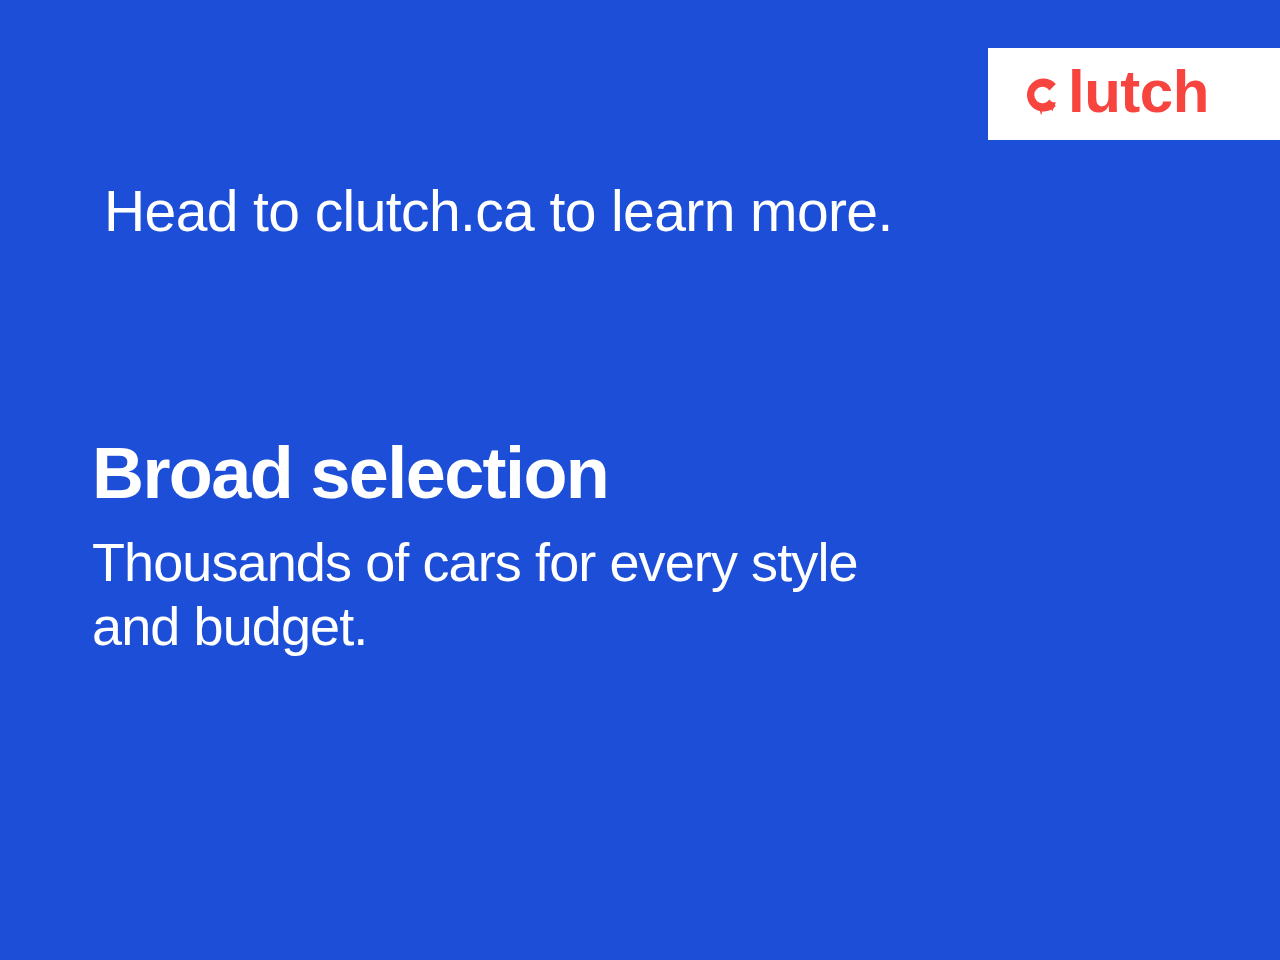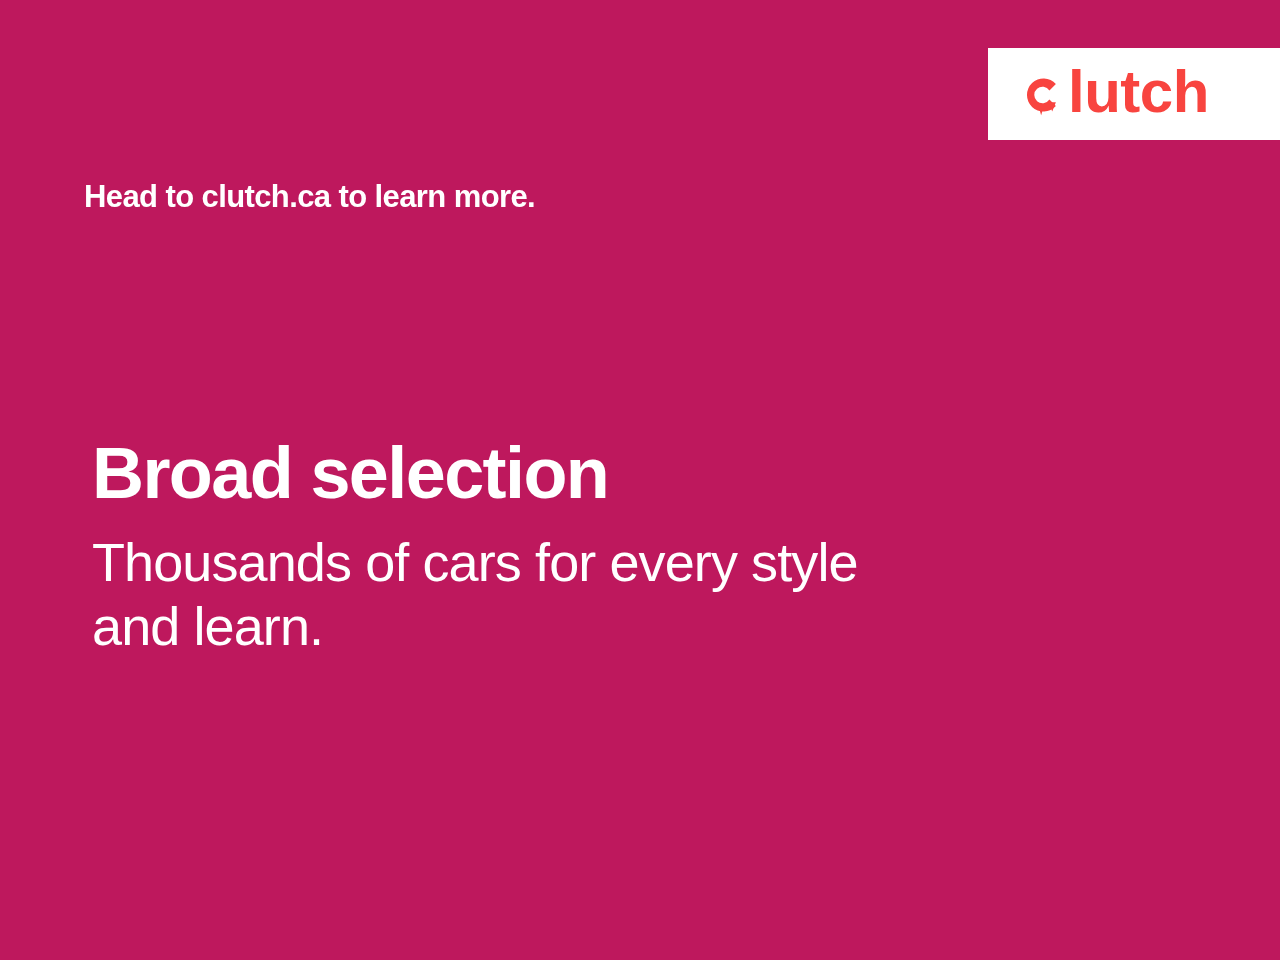--- a/index.html
+++ b/index.html
@@ -17,21 +17,21 @@
     position: relative;
     -webkit-font-smoothing: antialiased;
   }
 
   
   .slide {
     position: absolute;
     inset: 0;
     width: 1280px;
     height: 960px;
-    background: #be185d;
+    background: #1d4ed8;
     overflow: hidden;
   }
 
   
   .logo-plate {
     position: absolute;
     left: 988px;
     top: 48px;
     width: 300px;          
     height: 92px;
@@ -63,25 +63,25 @@
     letter-spacing: -0.5px;
     color: #f8443f;
     line-height: 1;
     position: relative;
     top: -2px;
   }
 
   
   .eyebrow {
     position: absolute;
-    left: 84px;
+    left: 104px;
     top: 180px;
     width: 900px;
-    font-size: 31px;
-    font-weight: 700;
+    font-size: 57px;
+    font-weight: 400;
     letter-spacing: -0.6px;
     line-height: 1.1;
     color: #ffffff;
     white-space: nowrap;
   }
 
   
   .copy-block {
     position: absolute;
     left: 92px;
@@ -138,17 +138,17 @@
     </div>
   </div>
 
   <div class="eyebrow">Head to clutch.ca to learn more.</div>
 
   <div class="copy-block">
     <div class="headline">Broad selection</div>
 
     <div class="subhead">
       <span class="line">Thousands of cars for every style</span>
-      <span class="line">and learn.</span>
+      <span class="line">and budget.</span>
     </div>
   </div>
 
 </div>
 
 </body></html>

